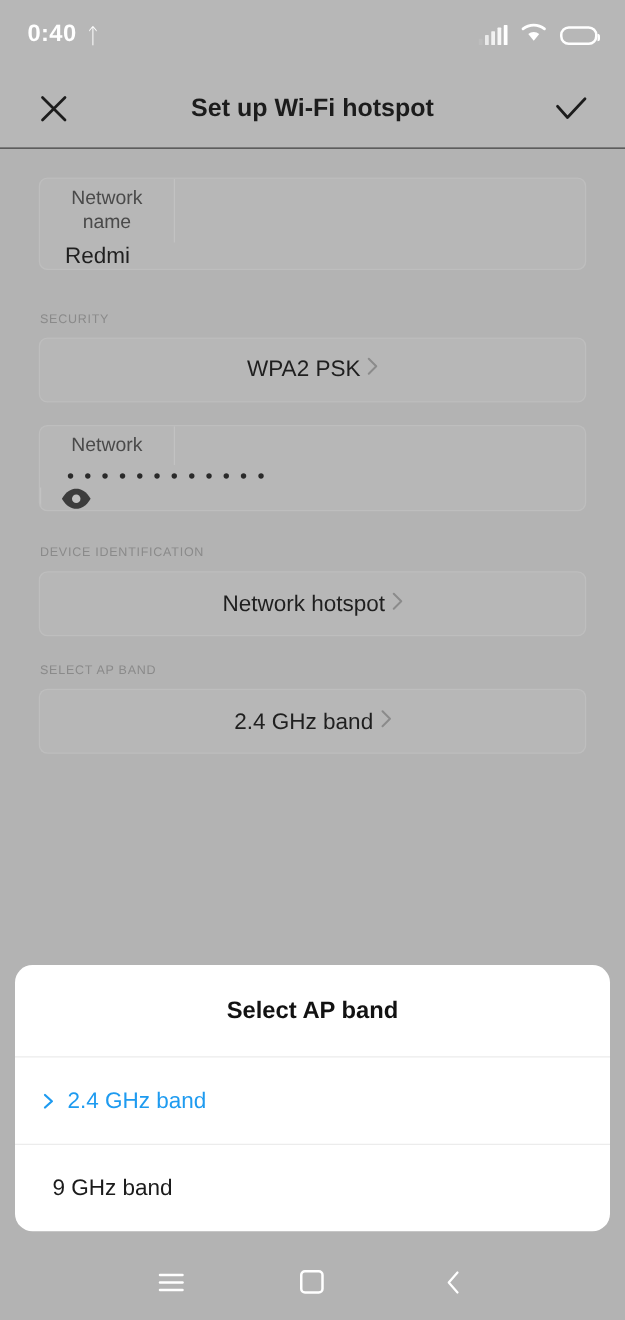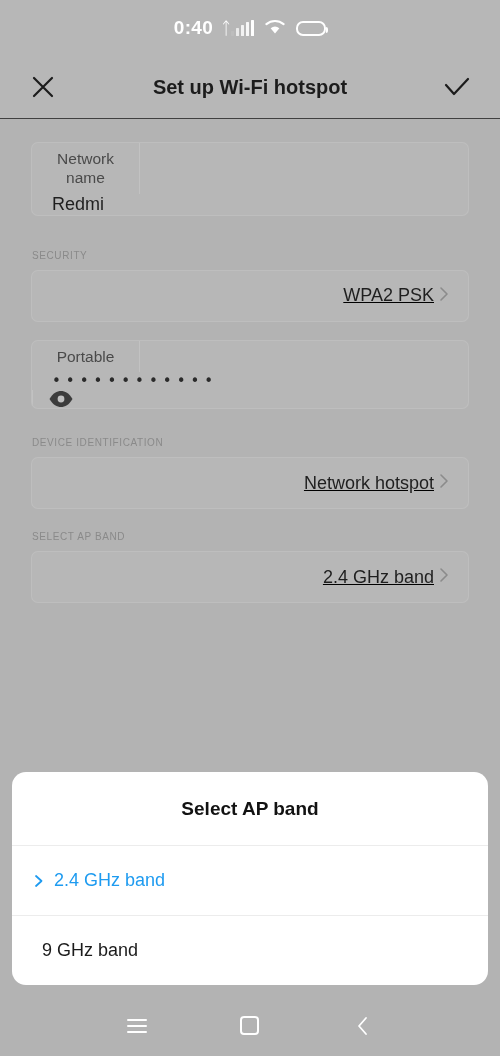--- a/index.html
+++ b/index.html
@@ -11,21 +11,21 @@
   }
   .phone {
     position: relative;
     width: 500px; height: 1056px;
     background: #b3b3b3;
   }
 
   
   .statusbar {
     position: absolute; top: 0; left: 0; right: 0; height: 56px;
-    display: flex; align-items: center; justify-content: center;
+    display: flex; align-items: center; justify-content: space-between;
     padding: 0 22px;
     background: #b7b7b7;
   }
   .status-left { display: flex; align-items: center; gap: 8px; }
   .status-time { color: #ffffff; font-size: 19px; font-weight: bold; letter-spacing: .3px; }
   .bt-icon { color: #ffffff; font-size: 17px; line-height: 1; }
   .status-right { display: flex; align-items: center; gap: 10px; }
 
   
   .signal { display: flex; align-items: flex-end; gap: 2px; height: 16px; }
@@ -105,24 +105,23 @@
     border-left: 1px solid rgba(255,255,255,0.16);
     cursor: pointer;
   }
 
   .row {
     margin: 0 31px;
     background: rgba(255,255,255,0.055);
     border: 1px solid rgba(255,255,255,0.10);
     border-radius: 7px;
     height: 52px;
-    display: flex; align-items: center; justify-content: flex-end;
+    display: flex; align-items: center; justify-content: center;
     padding: 0 14px 0 20px;
     cursor: pointer;
-    text-decoration: underline;
   }
   .row-label { font-size: 18px; color: #1f1f1f; }
 
   .gap-18 { height: 18px; }
   .gap-22 { height: 22px; }
   .gap-28 { height: 28px; }
   .gap-34 { height: 34px; }
 
   
   .dialog {
@@ -216,21 +215,21 @@
       <span>
         <svg width="20" height="20" viewBox="0 0 20 20">
           <path d="M7 4 L13 10 L7 16" stroke="#8b8b8b" stroke-width="1.6" fill="none" stroke-linecap="round" stroke-linejoin="round"></path>
         </svg>
       </span>
     </div>
 
     <div class="gap-18"></div>
 
     <div class="field">
-      <div class="field-key">Portable</div>
+      <div class="field-key">Network</div>
       <div class="field-val">
         <span class="dots">••••••••••••</span>
       </div>
       <div class="eye-cell">
         <svg width="26" height="18" viewBox="0 0 26 18">
           <path d="M1.5 9 C5 3 9 1 13 1 C17 1 21 3 24.5 9 C21 15 17 17 13 17 C9 17 5 15 1.5 9 Z" fill="#3c3c3c"></path>
           <circle cx="13" cy="9" r="3.4" fill="#c0c0c0"></circle>
         </svg>
       </div>
     </div>

